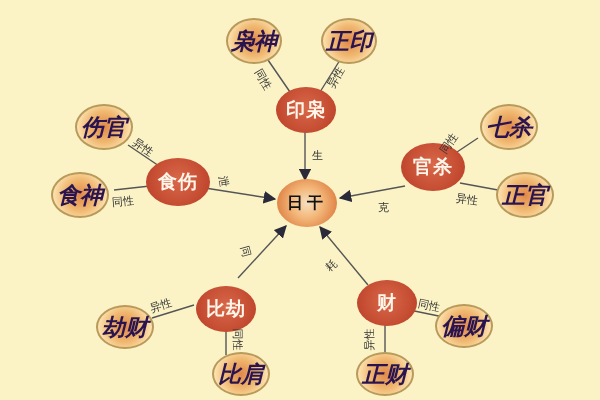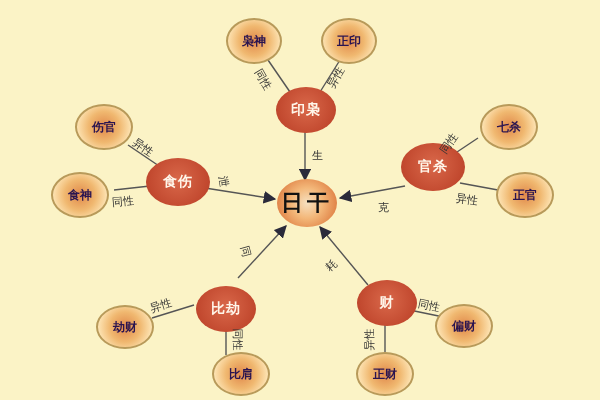--- a/index.html
+++ b/index.html
@@ -10,31 +10,32 @@
     position:relative;
   }
   #canvas { position:absolute; left:0; top:0; width:600px; height:400px; }
   .node {
     position:absolute; border-radius:50%;
     display:flex; align-items:center; justify-content:center;
     font-weight:bold; box-sizing:border-box; white-space:nowrap;
   }
   .hub {
     background:radial-gradient(circle at 50% 45%, #d9684a 0%, #c2492f 70%, #b23f28 100%);
-    color:#fff6ea; font-size:14px; letter-spacing:1px;
+    color:#fff6ea; font-size:19px; letter-spacing:1px;
   }
   .leaf {
     background:radial-gradient(circle at 50% 50%, #e0884a 0%, #f0b870 45%, #fde4b4 80%, #fdf0d0 100%);
     border:2px solid #b89a5a;
-    color:#2a1450; font-size:12px;
+    color:#2a1450; font-size:23px;
     font-family:"DejaVu Serif", serif;
+    font-style:italic;
   }
   .center {
     background:radial-gradient(circle at 50% 50%, #f6e0c0 0%, #f3b779 40%, #e2884c 75%, #d27a44 100%);
-    color:#111; font-size:22px; letter-spacing:4px;
+    color:#111; font-size:16px; letter-spacing:4px;
   }
   .lbl {
     position:absolute; font-size:11px; color:#333;
     font-family:"DejaVu Sans", sans-serif; white-space:nowrap;
     transform-origin:center center;
   }
 </style>
 </head>
 <body>
 

